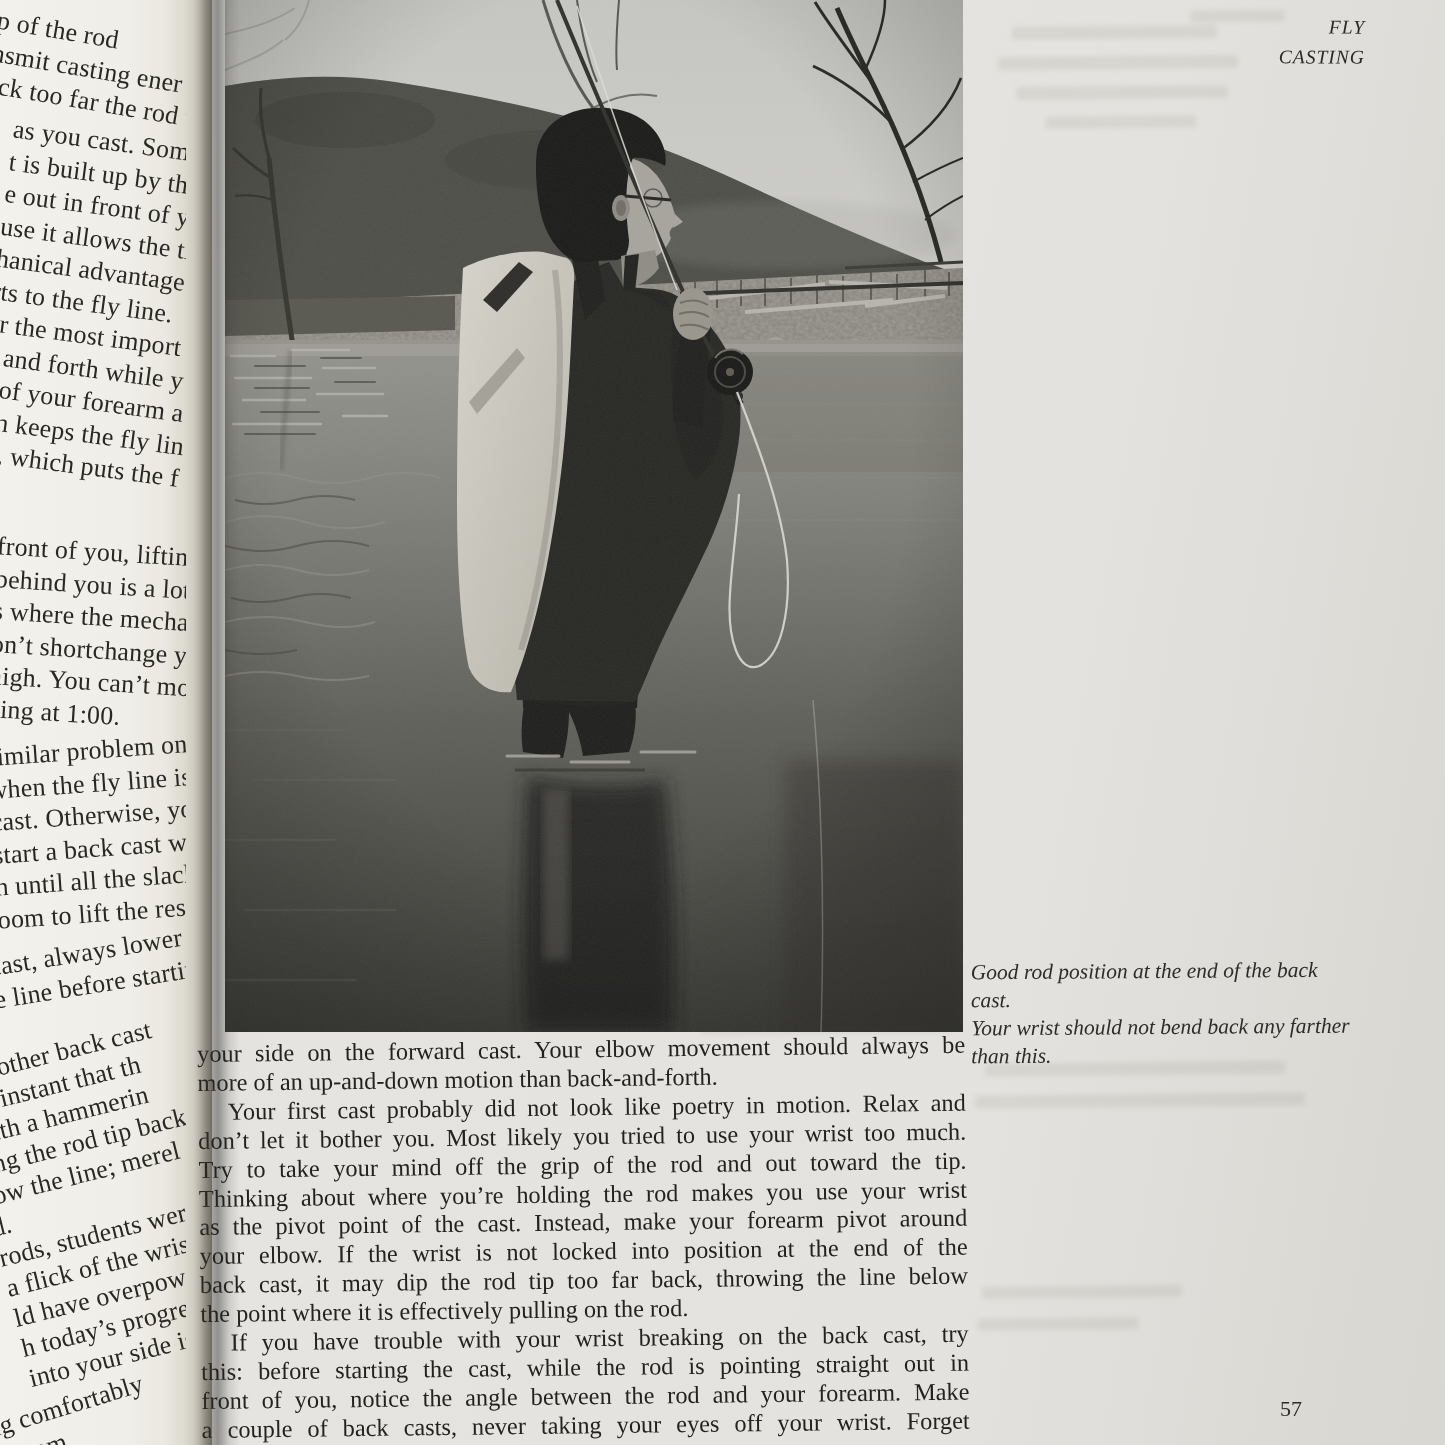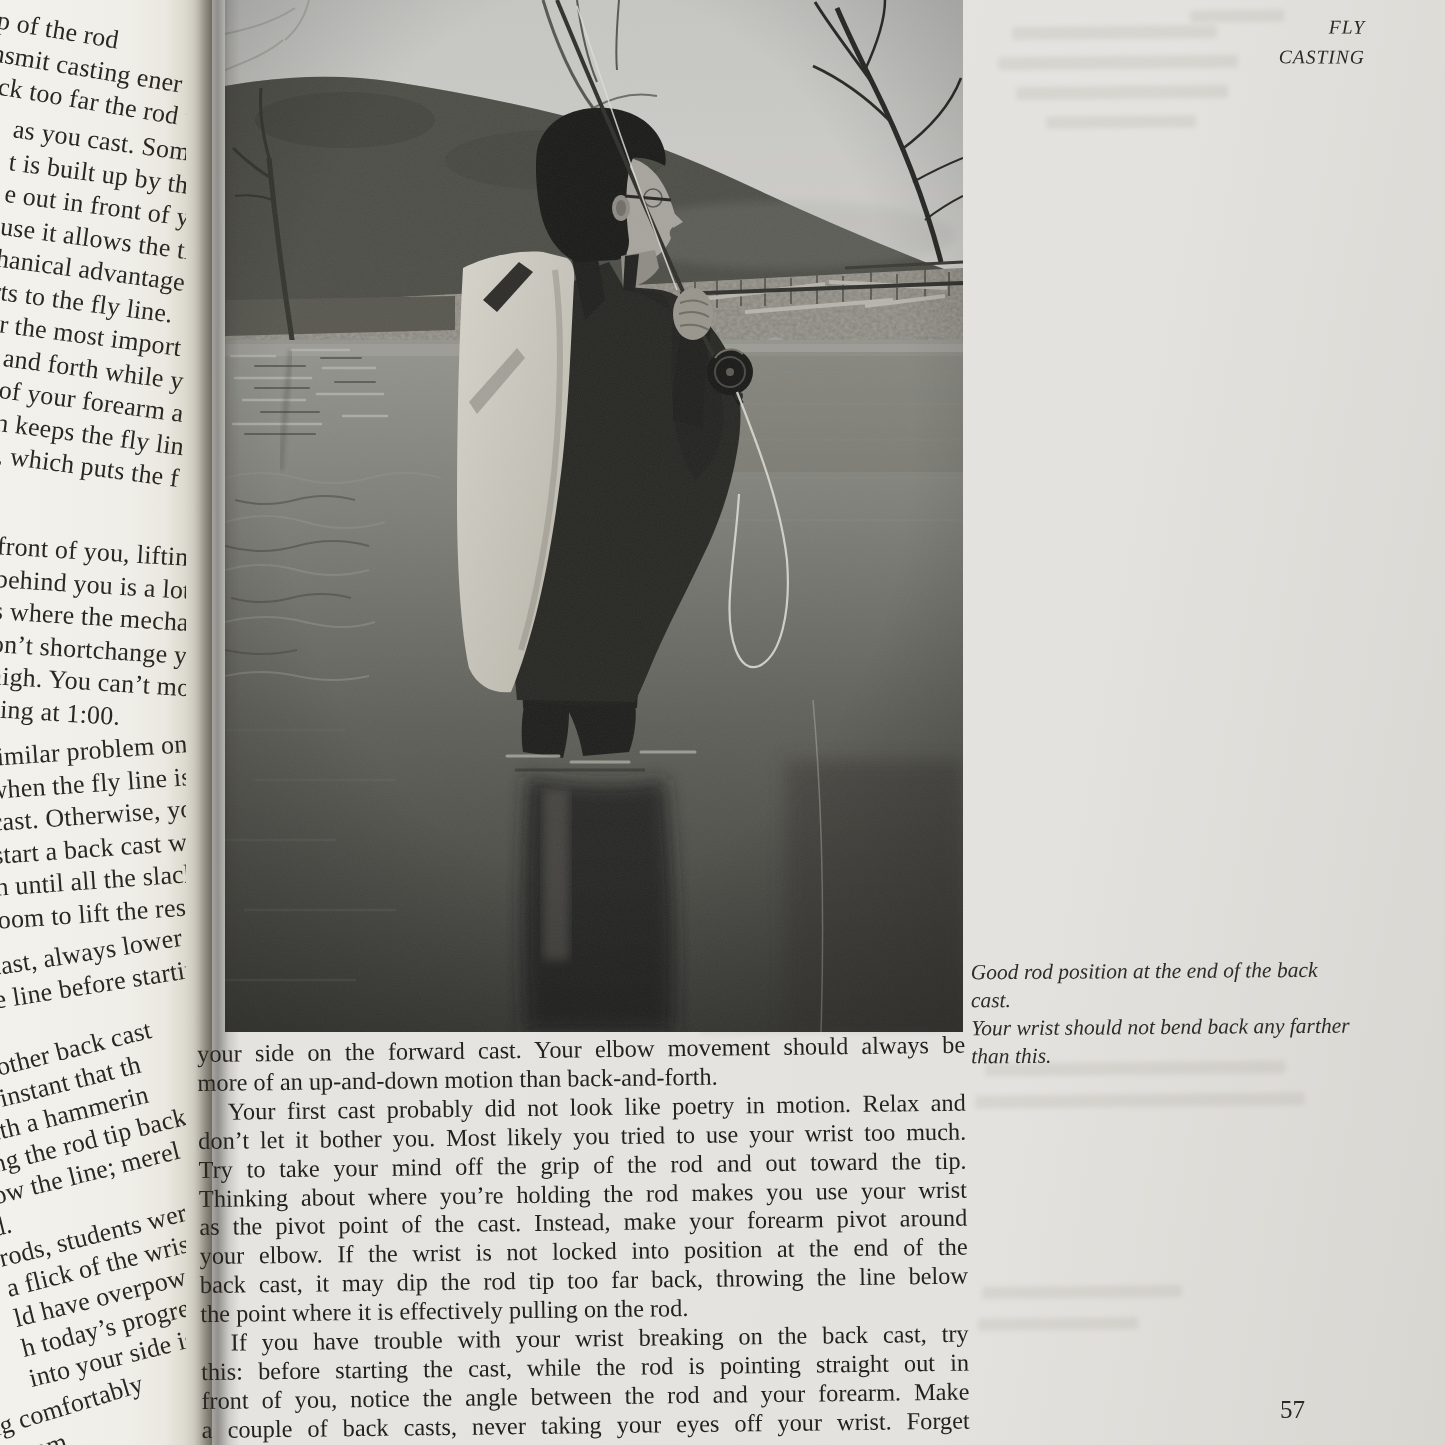--- a/index.html
+++ b/index.html
@@ -41,21 +41,21 @@
     position:absolute;left:971px;top:957px;width:380px;font-style:italic;
     font-size:21.5px;line-height:28px;color:#2e2c28;transform:rotate(-.4deg);z-index:3;
   }
   .body-text{
     position:absolute;left:197px;top:1040px;width:768px;color:#24221e;
     font-size:24.3px;line-height:28.9px;transform:rotate(-.7deg);transform-origin:left top;z-index:3;
   }
   .bline{min-height:28.9px;}
   .bline.just{text-align:justify;text-align-last:justify;}
   .bline.ind{text-indent:30px;}
-  .page-num{position:absolute;left:1280px;top:1396px;font-size:25px;color:#2b2a26;z-index:3;}
+  .page-num{position:absolute;left:1280px;top:1396px;font-size:22px;color:#2b2a26;z-index:3;}
   
   .bleed{position:absolute;background:#8a8478;opacity:.14;filter:blur(2.5px);border-radius:2px;transform:rotate(-.6deg);z-index:1;}
   .bl1{left:1012px;top:26px;width:205px;height:13px;}
   .bl2{left:998px;top:56px;width:240px;height:13px;}
   .bl3{left:1016px;top:86px;width:212px;height:13px;}
   .bl4{left:1046px;top:116px;width:150px;height:12px;}
   .bl5{left:1190px;top:10px;width:95px;height:12px;}
   .bl6{left:985px;top:1062px;width:300px;height:13px;}
   .bl7{left:975px;top:1094px;width:330px;height:13px;}
   .bl8{left:700px;top:1022px;width:250px;height:12px;opacity:.10;}

